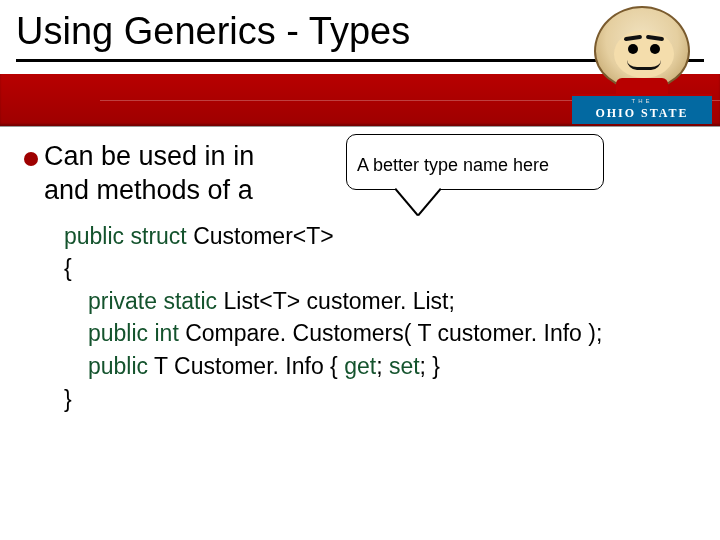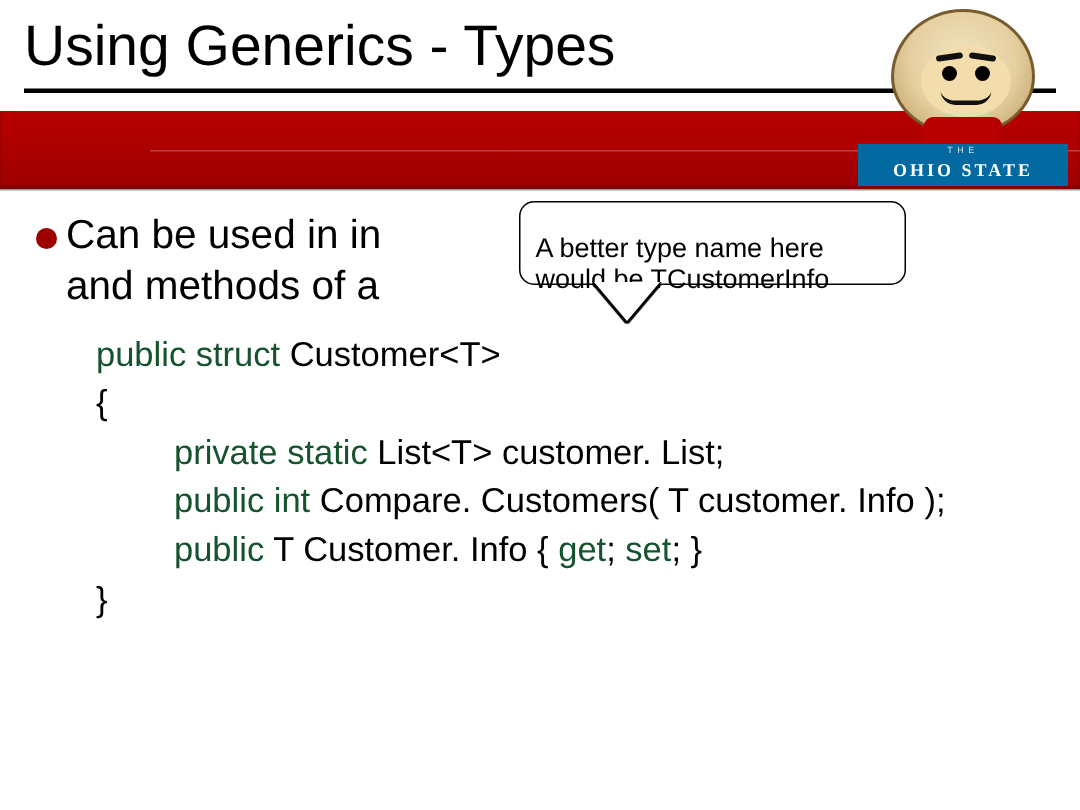--- a/index.html
+++ b/index.html
@@ -153,21 +153,21 @@
     vertical-align: -1px;
     margin-right: 6px;
   }
 
   .code-block {
     margin-left: 40px;
     margin-top: 6px;
     font-size: 23px;
     line-height: 1.42;
   }
-  .code-inner { margin-left: 52px; }
+  .code-inner { margin-left: 24px; }
   .kw-blue { color: #14532d; }
   .ty-teal { color: #000000; }
   .k-black { color: #000; }
 
   .callout {
     position: absolute;
     top: 134px;
     left: 302px;
     width: 258px;
     height: 56px;
@@ -218,21 +218,20 @@
       <div class="collar"></div>
     </div>
     <div class="osu-banner">
       <div class="osu-top">THE</div>
       <div class="osu-main">OHIO STATE</div>
     </div>
   </div>
 
   <div class="callout">
     <div>A better type name here</div>
-    <div>would be TCustomerInfo</div>
   </div>
   <div class="callout-tail"></div>
 
   <div class="body">
 
     <div class="bullet-line">
       <span class="bullet-dot"></span><span>Can be used in in</span><span style="display:inline-block;width:258px;"></span><span>perties</span><br>
       <span style="display:inline-block;width:20px;"></span><span>and methods of a</span>
     </div>
 

